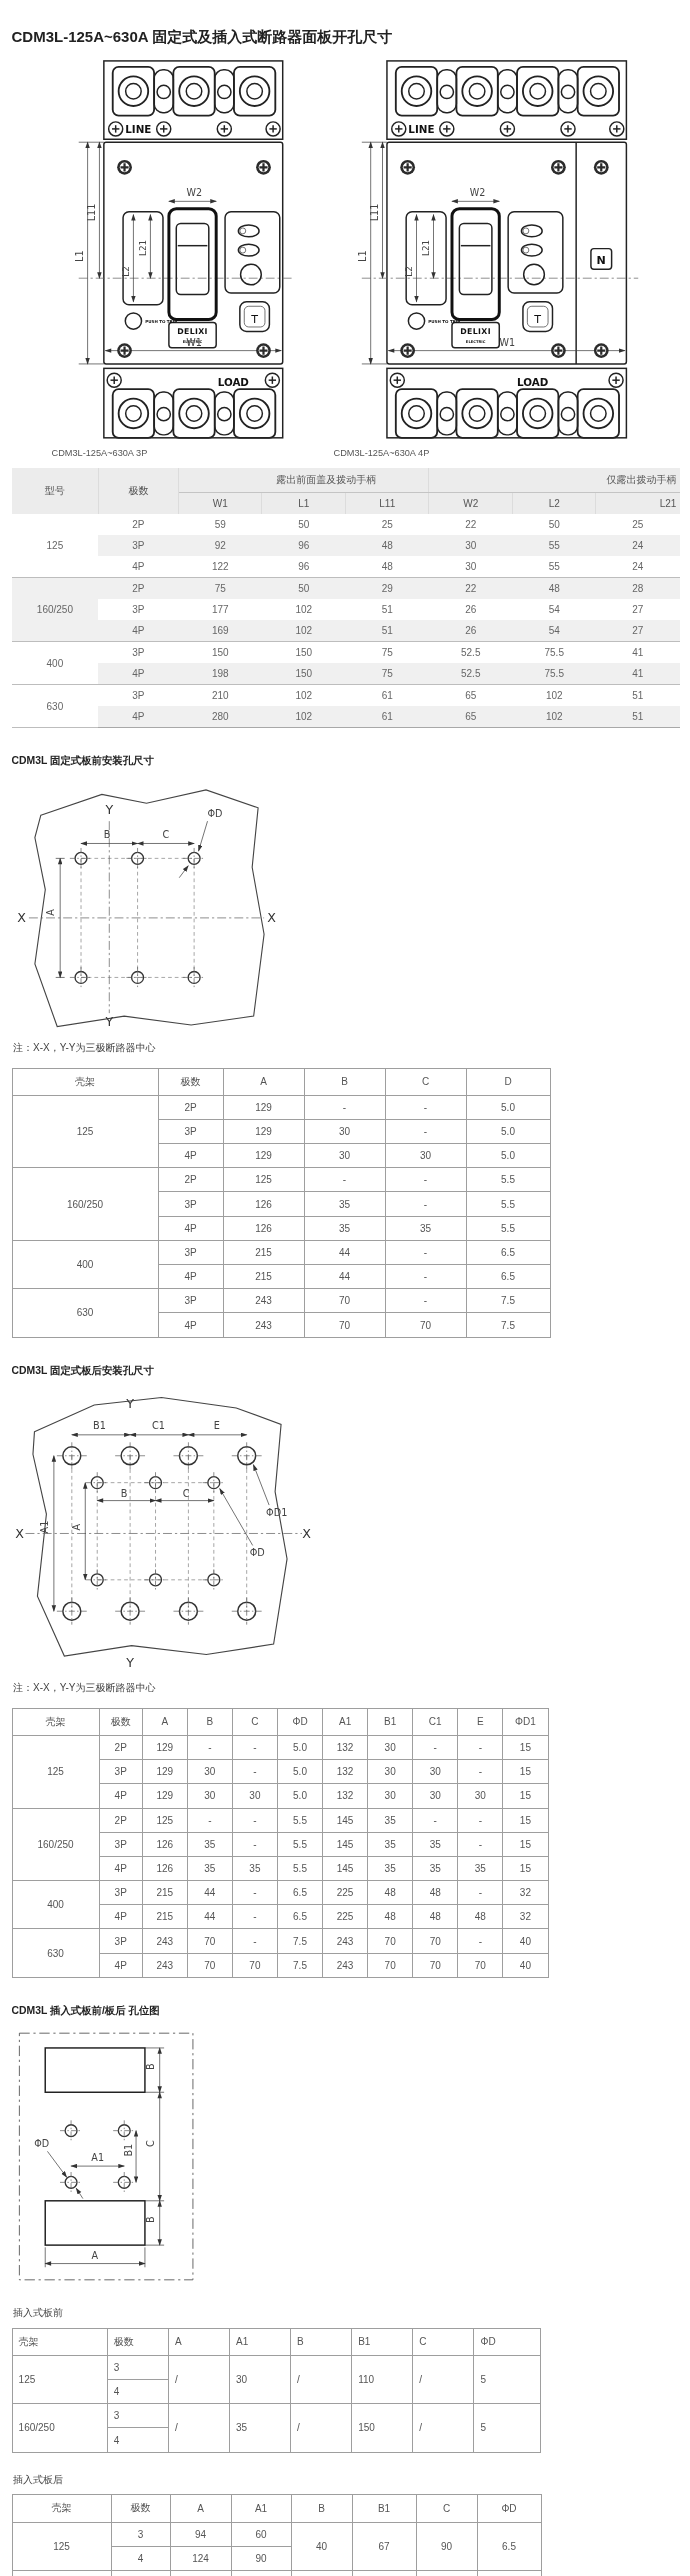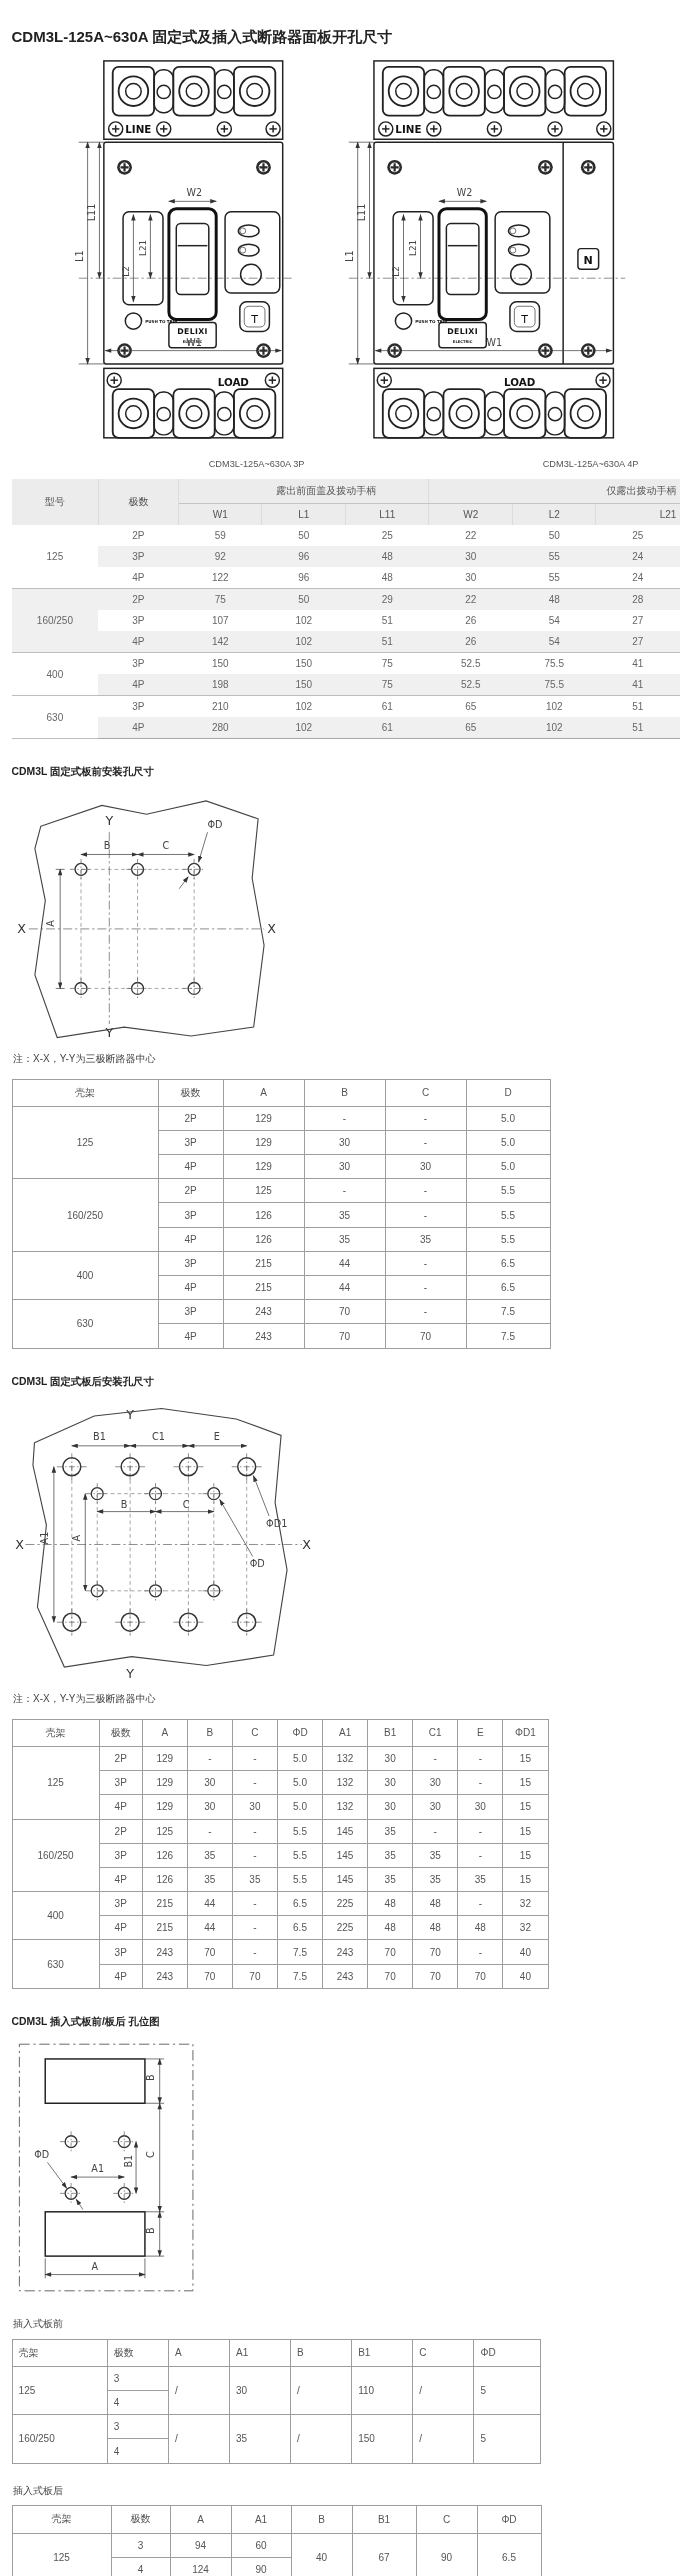--- a/index.html
+++ b/index.html
@@ -2,23 +2,23 @@
 <html style="font-size:12.3px"><head>
 <meta charset="utf-8">
 <style>
   html,body{margin:0;padding:0;background:#fff;}
   body{width:691px;font-family:"Liberation Sans","DejaVu Sans",sans-serif;color:#333;}
   .page{padding:0 11.5px 31px 11.5px;}
   .title{font-size:15px;font-weight:bold;color:#222;margin:28px 0 7.7px 0;}
   .sec-heading{font-size:10.4px;font-weight:bold;color:#222;margin:26px 0 9.2px 0;}
   .sub-label{font-size:10px;color:#444;margin:20px 0 7.7px 1.5px;}
   .note{font-size:10px;color:#444;margin:10.7px 0 12.3px 1.5px;}
-  .drawings{display:flex;gap:16px;margin:3.1px 0 4.6px 40px;}
+  .drawings{display:flex;gap:29px;margin:3.1px 0 4.6px 40px;}
   figure{margin:0;}
-  figcaption{text-align:right;font-size:9.2px;color:#555;margin-top:16px;}
+  figcaption{text-align:left;font-size:9.2px;color:#555;margin-top:5px;}
   svg{display:block;}
   svg text{font-family:"DejaVu Sans",sans-serif;}
   .ln{stroke:#222;stroke-width:2;fill:none;}
   .ln3{stroke:#111;stroke-width:4;fill:none;}
   .tn{stroke:#444;stroke-width:1;fill:none;}
   .cl{stroke:#666;stroke-width:1;stroke-dasharray:12 4 3 4;fill:none;}
   .dsh{stroke:#888;stroke-width:1;stroke-dasharray:5 4;fill:none;}
   .dim{stroke:#444;stroke-width:1;fill:none;marker-start:url(#as);marker-end:url(#ae);}
   .dime{stroke:#444;stroke-width:1;fill:none;marker-end:url(#ae);}
   .lbl{font-size:13px;fill:#444;}
@@ -323,30 +323,30 @@
           <td>2P</td>
           <td>75</td>
           <td>50</td>
           <td>29</td>
           <td>22</td>
           <td>48</td>
           <td>28</td>
         </tr>
         <tr>
           <td>3P</td>
-          <td>107</td>
+          <td>177</td>
           <td>102</td>
           <td>51</td>
           <td>26</td>
           <td>54</td>
           <td>27</td>
         </tr>
         <tr class="shade gend">
           <td>4P</td>
-          <td>142</td>
+          <td>169</td>
           <td>102</td>
           <td>51</td>
           <td>26</td>
           <td>54</td>
           <td>27</td>
         </tr>
         <tr>
           <td rowspan="2" class="model">400</td>
           <td>3P</td>
           <td>150</td>

